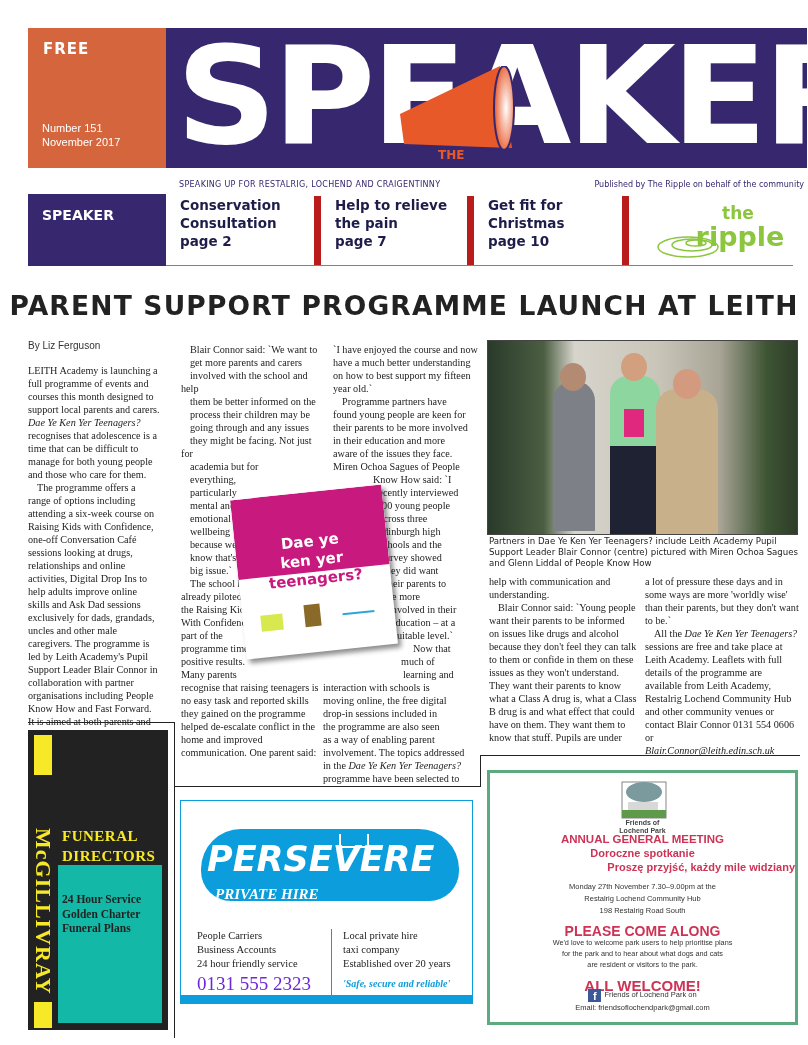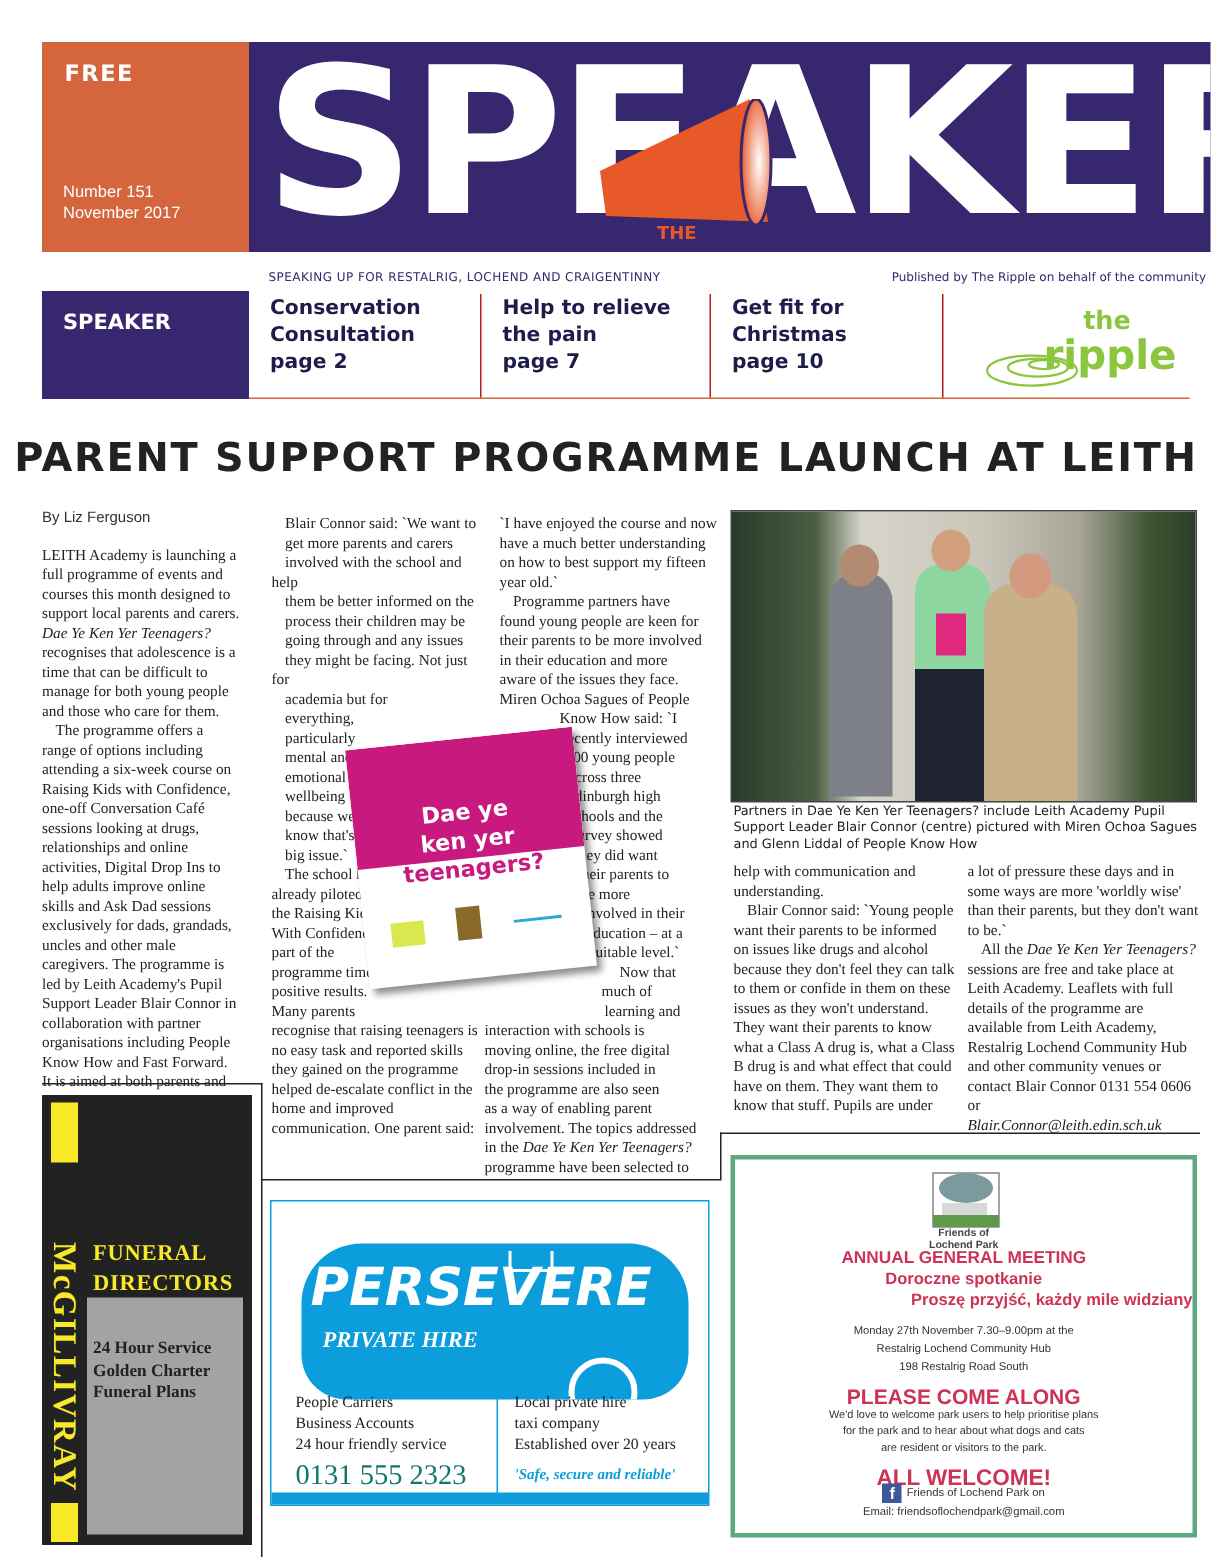--- a/index.html
+++ b/index.html
@@ -13,21 +13,21 @@
   .issue-num { top: 94px; } .issue-date { top: 108px; }
   .title-box { left: 166px; top: 28px; width: 641px; height: 140px; background: #37276f; overflow: hidden; }
   .title-text { position: absolute; left: 10px; top: -2px; font-family: "DejaVu Sans", sans-serif; font-weight: bold; font-size: 136px; color: #fff; letter-spacing: -4px; transform: scaleX(1.03); transform-origin: left; line-height: 140px; }
   .megaphone { position: absolute; left: 234px; top: 38px; }
   .the-text { position: absolute; left: 272px; top: 120px; color: #e8592a; font-family: "DejaVu Sans", sans-serif; font-weight: bold; font-size: 12px; }
 
   .tagline { left: 179px; top: 180px; font-family: "DejaVu Sans", sans-serif; font-size: 8px; color: #37276f; letter-spacing: 0.3px; }
   .publisher { right: 4px; top: 180px; font-family: "DejaVu Sans", sans-serif; font-size: 8px; color: #37276f; }
 
   .inside-box { left: 28px; top: 194px; width: 138px; height: 72px; background: #37276f; color: #fff; font-family: "DejaVu Sans", sans-serif; font-weight: bold; font-size: 14px; padding: 13px 14px; }
-  .teaser { top: 196px; height: 70px; font-family: "DejaVu Sans", sans-serif; font-weight: bold; font-size: 13.5px; color: #1e1d4a; line-height: 18px; padding-left: 14px; border-right: 1px solid #b91c1c; }
+  .teaser { top: 196px; height: 70px; font-family: "DejaVu Sans", sans-serif; font-weight: bold; font-size: 13.5px; color: #1e1d4a; line-height: 18px; padding-left: 14px; border-right: 7px solid #b91c1c; }
   .teaser span { display: block; }
   .teaser-bottom { left: 166px; top: 265px; width: 627px; height: 1px; background: #d5653c; }
   .ripple-logo { left: 640px; top: 197px; width: 150px; height: 68px; }
 
   .headline { left: 0; top: 290px; width: 808px; text-align: center; font-family: "DejaVu Sans", sans-serif; font-weight: bold; font-size: 26.5px; letter-spacing: 1.2px; color: #222; }
 
   .byline { left: 28px; top: 340px; font-family: "Liberation Sans", sans-serif; font-size: 10px; color: #333; }
 
   .col { font-size: 10.2px; line-height: 13px; color: #222; }
   .col p { margin: 0; }
@@ -41,34 +41,34 @@
   .leaflet-top { position: absolute; left: 0; top: 0; width: 100%; height: 80px; background: #c8197e; }
   .leaflet-title { position: absolute; left: 30px; top: 40px; font-family: "DejaVu Sans", sans-serif; font-weight: bold; font-size: 15px; line-height: 19px; color: #fff; text-align: center; width: 90px; }
   .leaflet-title .pink { color: #c8197e; }
 
   .rule { background: #222; }
 
   .ad-funeral { left: 28px; top: 730px; width: 140px; height: 300px; background: #222; }
   .fun-stripe { position: absolute; left: 6px; width: 18px; background: #f7e928; }
   .fun-vertical { position: absolute; left: 3px; top: 96px; width: 24px; height: 170px; writing-mode: vertical-rl; font-family: "Liberation Serif", serif; font-weight: bold; font-size: 22px; color: #f7e928; letter-spacing: 1px; text-align: center; line-height: 24px; }
   .fun-title { position: absolute; left: 34px; top: 96px; font-family: "Liberation Serif", serif; font-weight: bold; font-size: 15px; line-height: 20px; color: #f7e928; letter-spacing: 0.5px; }
-  .fun-white { position: absolute; left: 30px; top: 135px; width: 104px; height: 158px; background: #a3a3a3; padding: 27px 0 0 4px; font-family: "Liberation Serif", serif; font-weight: bold; color: #222; }
+  .fun-white { position: absolute; left: 30px; top: 135px; width: 104px; height: 158px; background: #14b8a6; padding: 27px 0 0 4px; font-family: "Liberation Serif", serif; font-weight: bold; color: #222; }
   .fun-services span { display: block; font-size: 11.5px; line-height: 14.5px; }
   .fun-contact { margin-top: 12px; }
   .fun-contact span { display: block; font-size: 9px; line-height: 12px; }
 
   .ad-taxi { left: 180px; top: 800px; width: 293px; height: 204px; border: 1px solid #0b9ddc; background: #fff; }
-  .taxi-bubble { position: absolute; left: 20px; top: 28px; width: 258px; height: 104px; background: #0b9ddc; border-radius: 40px 40px 30px 30px; overflow: hidden; }
+  .taxi-bubble { position: absolute; left: 20px; top: 28px; width: 258px; height: 72px; background: #0b9ddc; border-radius: 40px 40px 30px 30px; overflow: hidden; }
   .taxi-name { position: absolute; left: 6px; top: 10px; font-family: "DejaVu Sans", sans-serif; font-weight: bold; font-style: italic; font-size: 35px; color: #fff; letter-spacing: 0px; }
   .taxi-sub { position: absolute; left: 14px; top: 57px; font-family: Liberation Serif, serif; font-weight: bold; font-style: italic; font-size: 15px; color: #fff; }
   .taxi-mirror { position: absolute; left: 138px; top: 5px; width: 30px; height: 14px; background: #0b9ddc; border: 2px solid #fff; border-top: 0; }
   .taxi-wheel { position: absolute; left: 178px; top: 76px; width: 46px; height: 46px; border: 4px solid #fff; border-radius: 50%; }
   .taxi-left { position: absolute; left: 16px; top: 128px; font-size: 10.5px; line-height: 14px; color: #222; }
   .taxi-left span { display: block; }
-  .taxi-phone { font-size: 19px !important; line-height: 24px !important; color: #0f766e; margin-top: 1px; }
+  .taxi-phone { font-size: 19px !important; line-height: 24px !important; color: #6d28d9; margin-top: 1px; }
   .taxi-div { position: absolute; left: 150px; top: 128px; width: 1px; height: 70px; background: #0b9ddc; }
   .taxi-right { position: absolute; left: 162px; top: 128px; font-size: 10.5px; line-height: 14px; color: #222; }
   .taxi-right span { display: block; }
   .taxi-slogan { color: #0b9ddc; font-style: italic; font-weight: bold; font-size: 10px; margin-top: 6px; }
   .taxi-bar { position: absolute; left: 0; bottom: 0; width: 100%; height: 8px; background: #0b9ddc; }
 
   .ad-agm { left: 487px; top: 770px; width: 311px; height: 255px; border: 3px solid #5daa80; background: #fff; text-align: center; font-family: "Liberation Sans", sans-serif; }
   .agm-logo { position: absolute; left: 130px; top: 3px; width: 48px; height: 50px; }
   .agm-friends { position: absolute; left: 0; top: 46px; width: 100%; font-size: 7px; line-height: 8px; font-weight: bold; color: #444; }
   .agm-friends span { display: block; }

